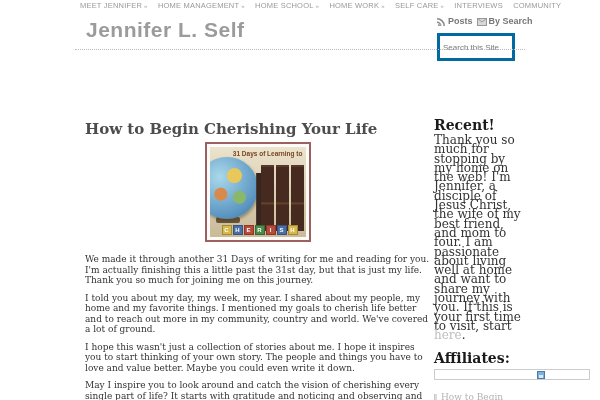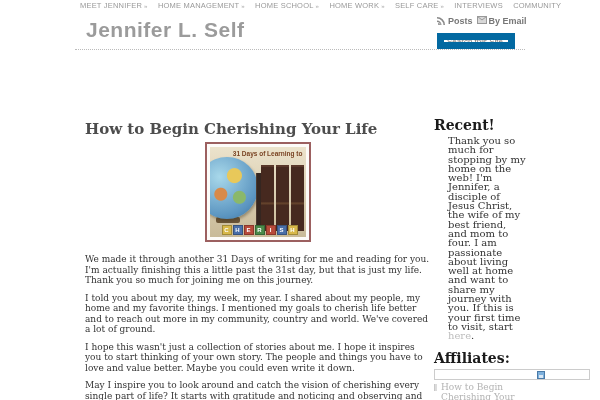--- a/index.html
+++ b/index.html
@@ -32,26 +32,26 @@
     position: absolute; left: 79px; top: 36px;
     font-family: "Liberation Sans", sans-serif;
     font-weight: bold; font-size: 8.5px; color: #9b9b9b;
   }
   .subscribe {
     position: absolute; left: 437px; top: 16px; width: 90px;
     font-family: "Liberation Sans", sans-serif;
     font-weight: bold; font-size: 9px; color: #777;
     display: flex; align-items: center; gap: 4px; white-space: nowrap;
   }
-  .subscribe a { color: #777; text-decoration: none; display: inline-flex; align-items: flex-start; gap: 2px; }
+  .subscribe a { color: #777; text-decoration: none; display: inline-flex; align-items: flex-end; gap: 2px; }
   .icon-rss svg, .icon-mail svg { display: block; }
   .search-box {
     position: absolute; left: 437px; top: 33px;
-    width: 78px; height: 16px;
-    border: 7px solid #0369a1; background: #fff;
+    width: 78px; height: 28px;
+    border: 3px solid #0369a1; background: #fff;
     font-family: "Liberation Sans", sans-serif;
     font-size: 8px; color: #555; padding: 1px 3px;
   }
   .search-box::placeholder { color: #777; }
   .header-divider {
     position: absolute; left: 75px; top: 49px; width: 450px;
     border-top: 1px dotted #bbb; height: 0;
   }
 
   
@@ -133,24 +133,24 @@
   .block:nth-child(7) { background: #d8b84a; }
 
   
   .sidebar { position: absolute; left: 434px; top: 118px; width: 93px; }
   .sb-heading {
     font-family: "DejaVu Serif", serif;
     font-weight: bold; font-size: 14px; line-height: 15px; color: #1a1a1a;
     margin: 0 0 3px 0;
   }
   .welcome-text {
-    font-size: 10px; line-height: 9.3px; color: #333; margin: 0 0 10px 14px;
+    font-size: 12px; line-height: 9.3px; color: #333; margin: 0 0 10px 0;
   }
   .welcome-text a { color: #bdbdbd; text-decoration: none; }
-  .affiliates { margin-bottom: 2px; }
+  .affiliates { margin-bottom: 12px; }
   .affiliate-banner {
     width: 156px; height: 11px;
     background: #fff; border: 1px solid #ccc;
     position: relative; margin-top: 2px;
   }
   .broken-img-icon {
     position: absolute; left: 102px; top: 1px;
     width: 8px; height: 8px;
     background: #7db0dc; border: 1px solid #4a7aa8;
   }
@@ -196,21 +196,21 @@
       </span>
       <span>Posts</span>
     </a>
     <a href="#">
       <span class="icon-mail">
         <svg width="10" height="8" viewBox="0 0 10 8">
             <rect x="0.5" y="0.5" width="9" height="7" fill="#d8d8d8" stroke="#999"></rect>
             <path d="M0.5 0.5 L5 4 L9.5 0.5" fill="none" stroke="#999"></path>
           </svg>
       </span>
-      <span>By Email</span>
+      <span>By Search</span>
     </a>
   </div>
 
   <input class="search-box" type="text" placeholder="Search this Site" style="">
 
   <div class="header-divider"></div>
 
   <div class="content">
     <h2 class="post-title">How to Begin Cherishing Your Life</h2>
 

